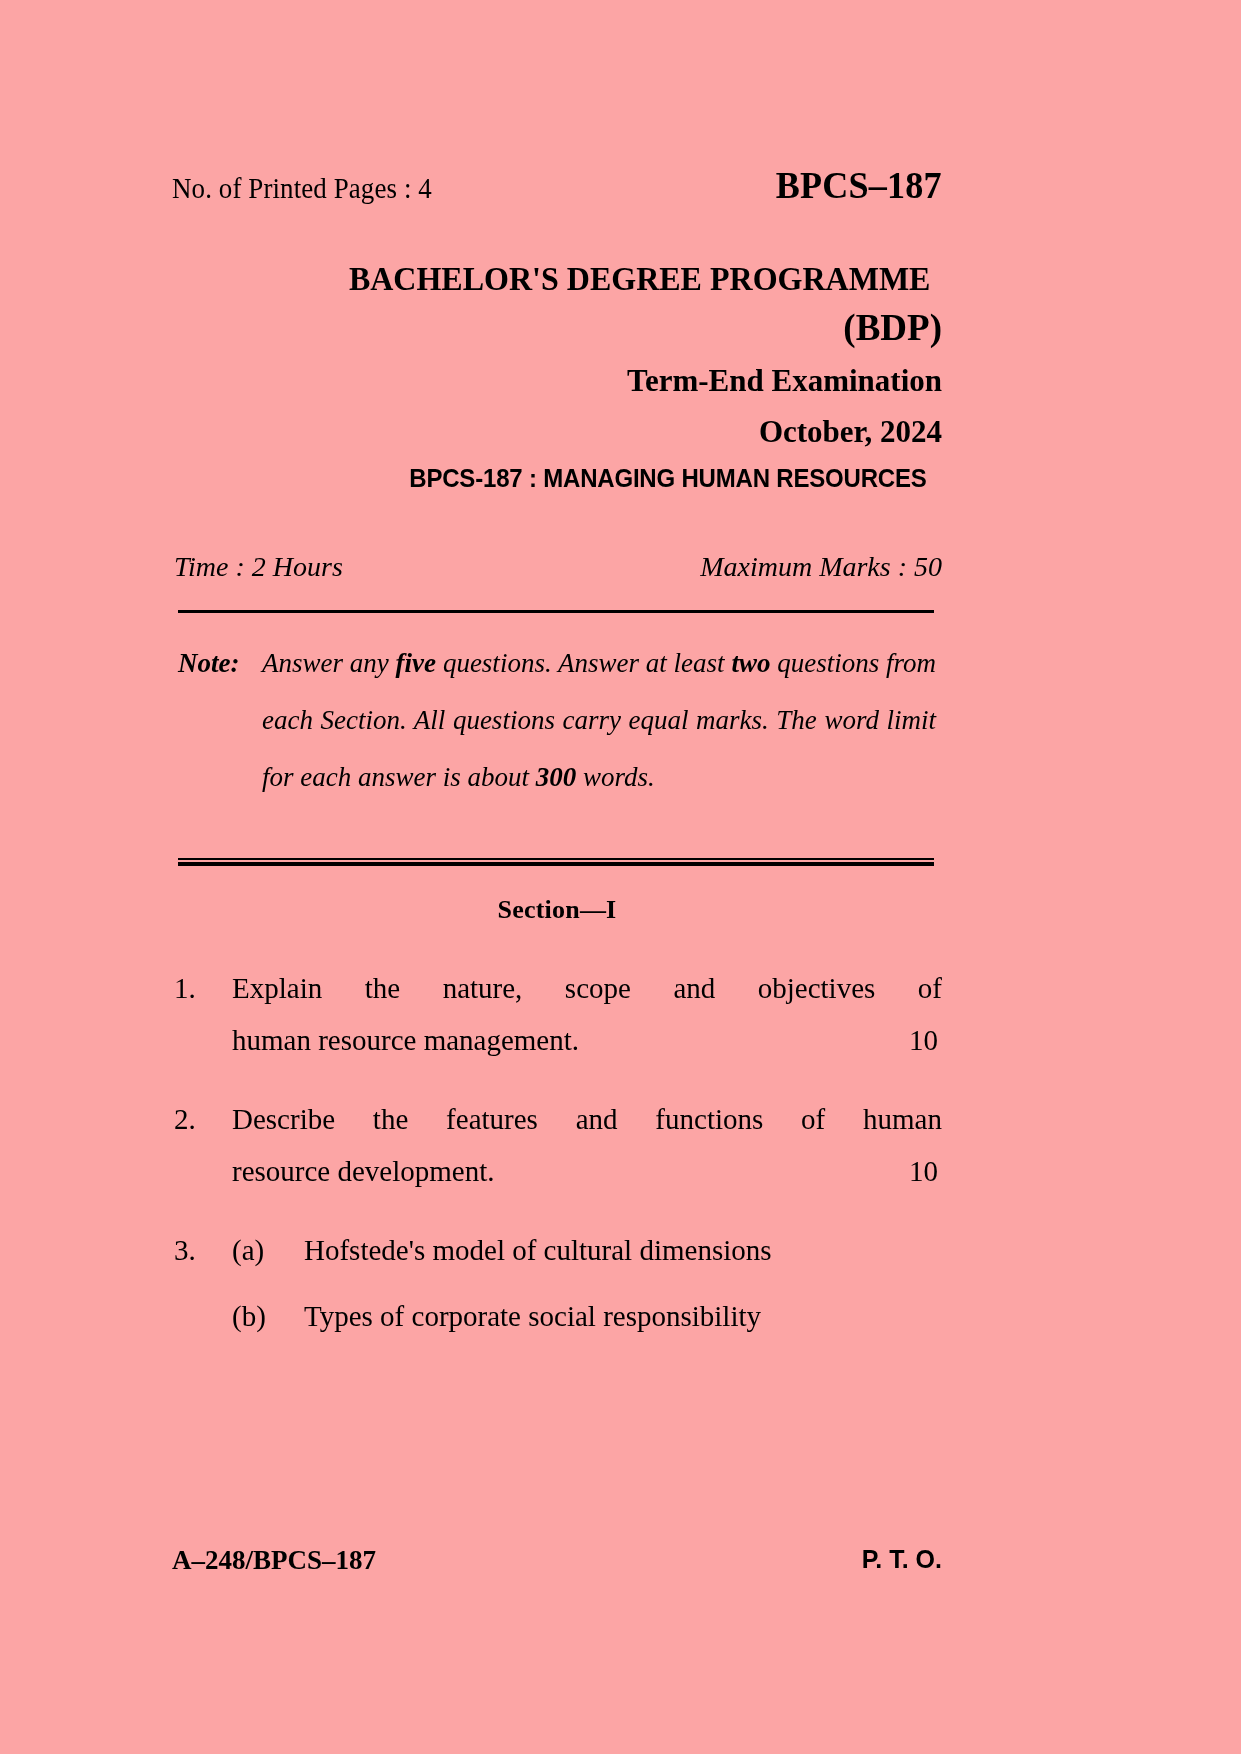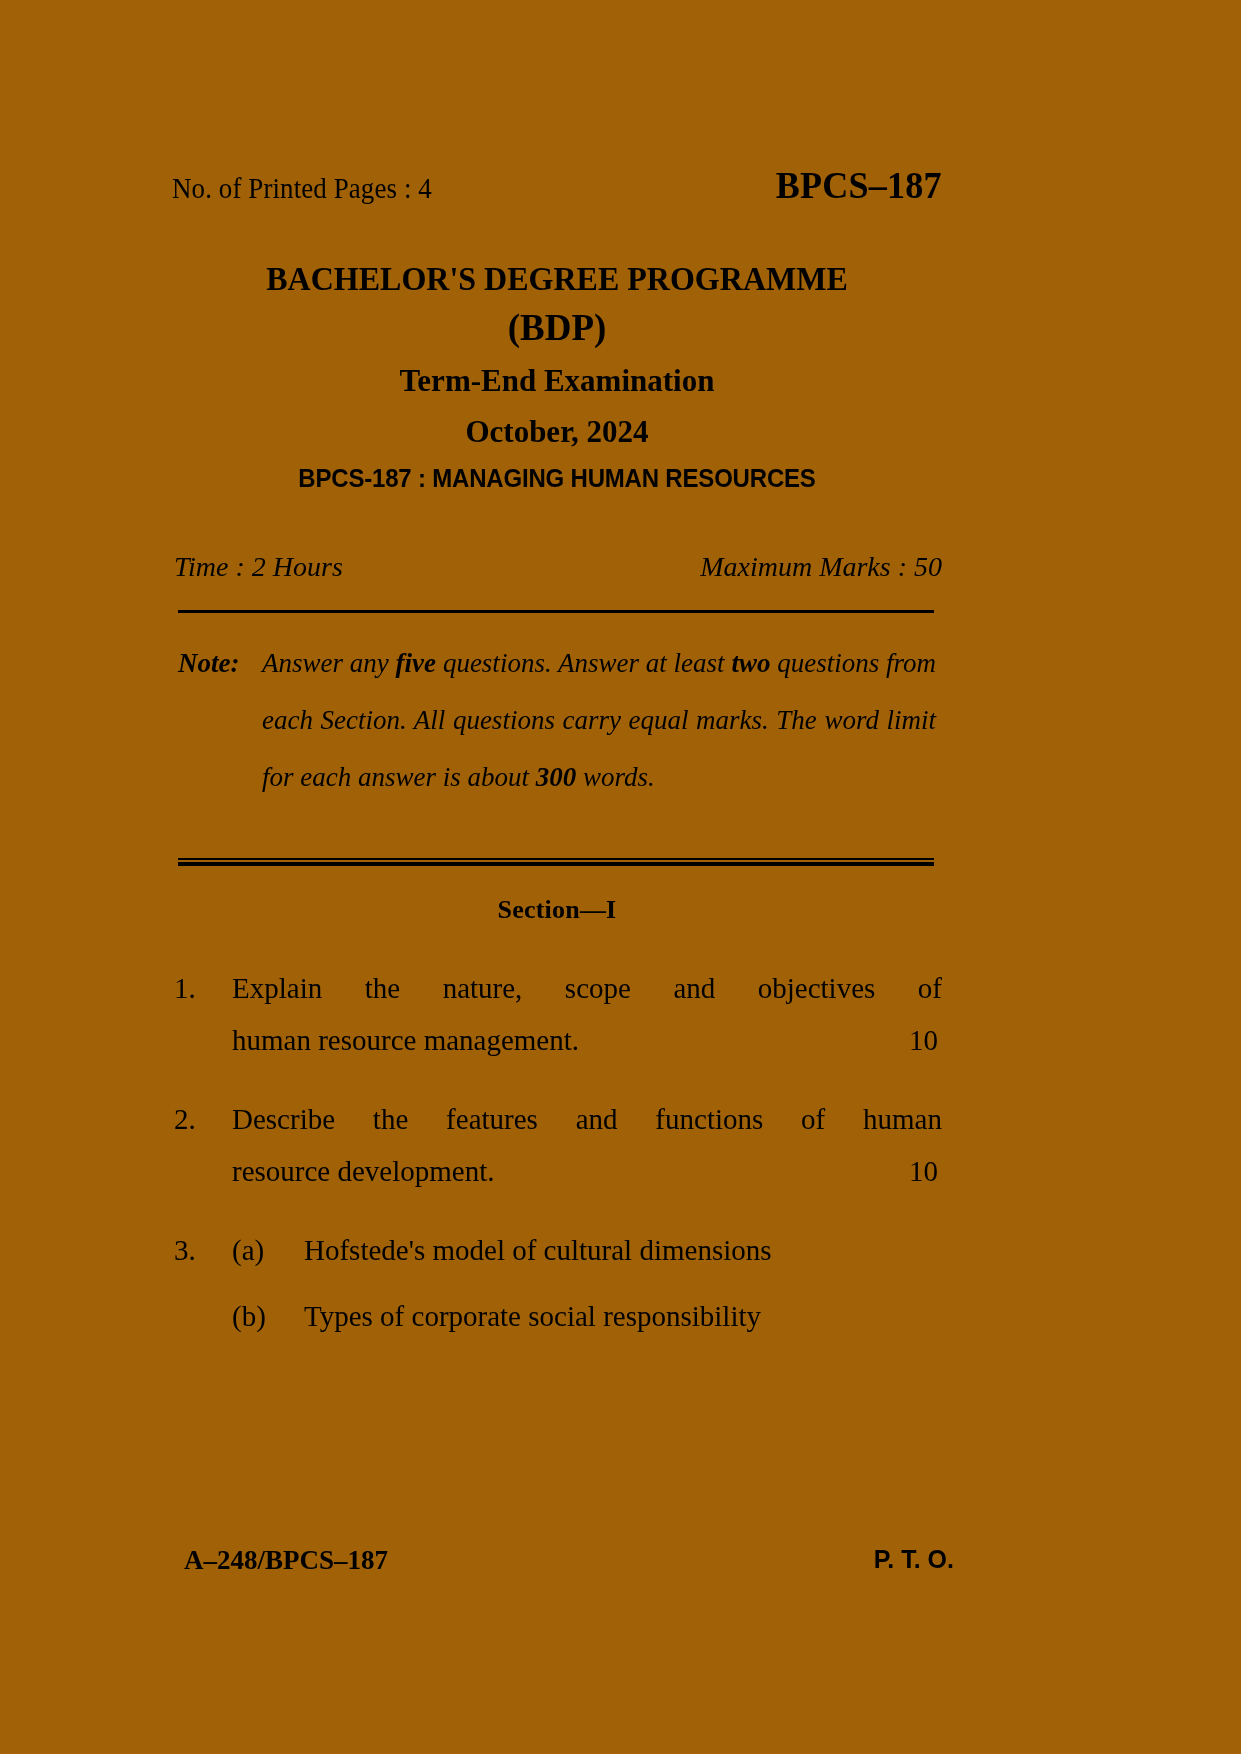--- a/index.html
+++ b/index.html
@@ -4,21 +4,21 @@
 <style>
   html, body {
     margin: 0;
     padding: 0;
     background: #ffffff;
   }
   .page {
     position: relative;
     width: 1241px;
     height: 1754px;
-    background: #a16207;
+    background: #fca5a5;
     margin: 0 auto;
     font-family: "Liberation Serif", "DejaVu Serif", serif;
     color: #000000;
     overflow: hidden;
   }
   .content {
     position: absolute;
     left: 172px;
     top: 0;
     width: 770px;
@@ -50,21 +50,21 @@
     transform-origin: right center;
     white-space: nowrap;
   }
 
   
   .title-block {
     position: absolute;
     top: 258px;
     left: 0;
     width: 770px;
-    text-align: center;
+    text-align: right;
   }
   .t-prog {
     font-size: 33px;
     font-weight: bold;
     line-height: 1.28;
     transform: scaleX(0.97);
     white-space: nowrap;
   }
   .t-bdp {
     font-size: 37px;
@@ -230,21 +230,20 @@
   
   .footer {
     position: absolute;
     bottom: 178px;
     left: 0;
     width: 770px;
     display: flex;
     justify-content: space-between;
     font-size: 27px;
     font-weight: bold;
-    margin-left: 12px;
   }
   .footer span { white-space: nowrap; }
   .footer .pto {
     font-family: "Liberation Sans", "DejaVu Sans", sans-serif;
     font-size: 25px;
   }
 </style>
 </head>
 <body>
 

